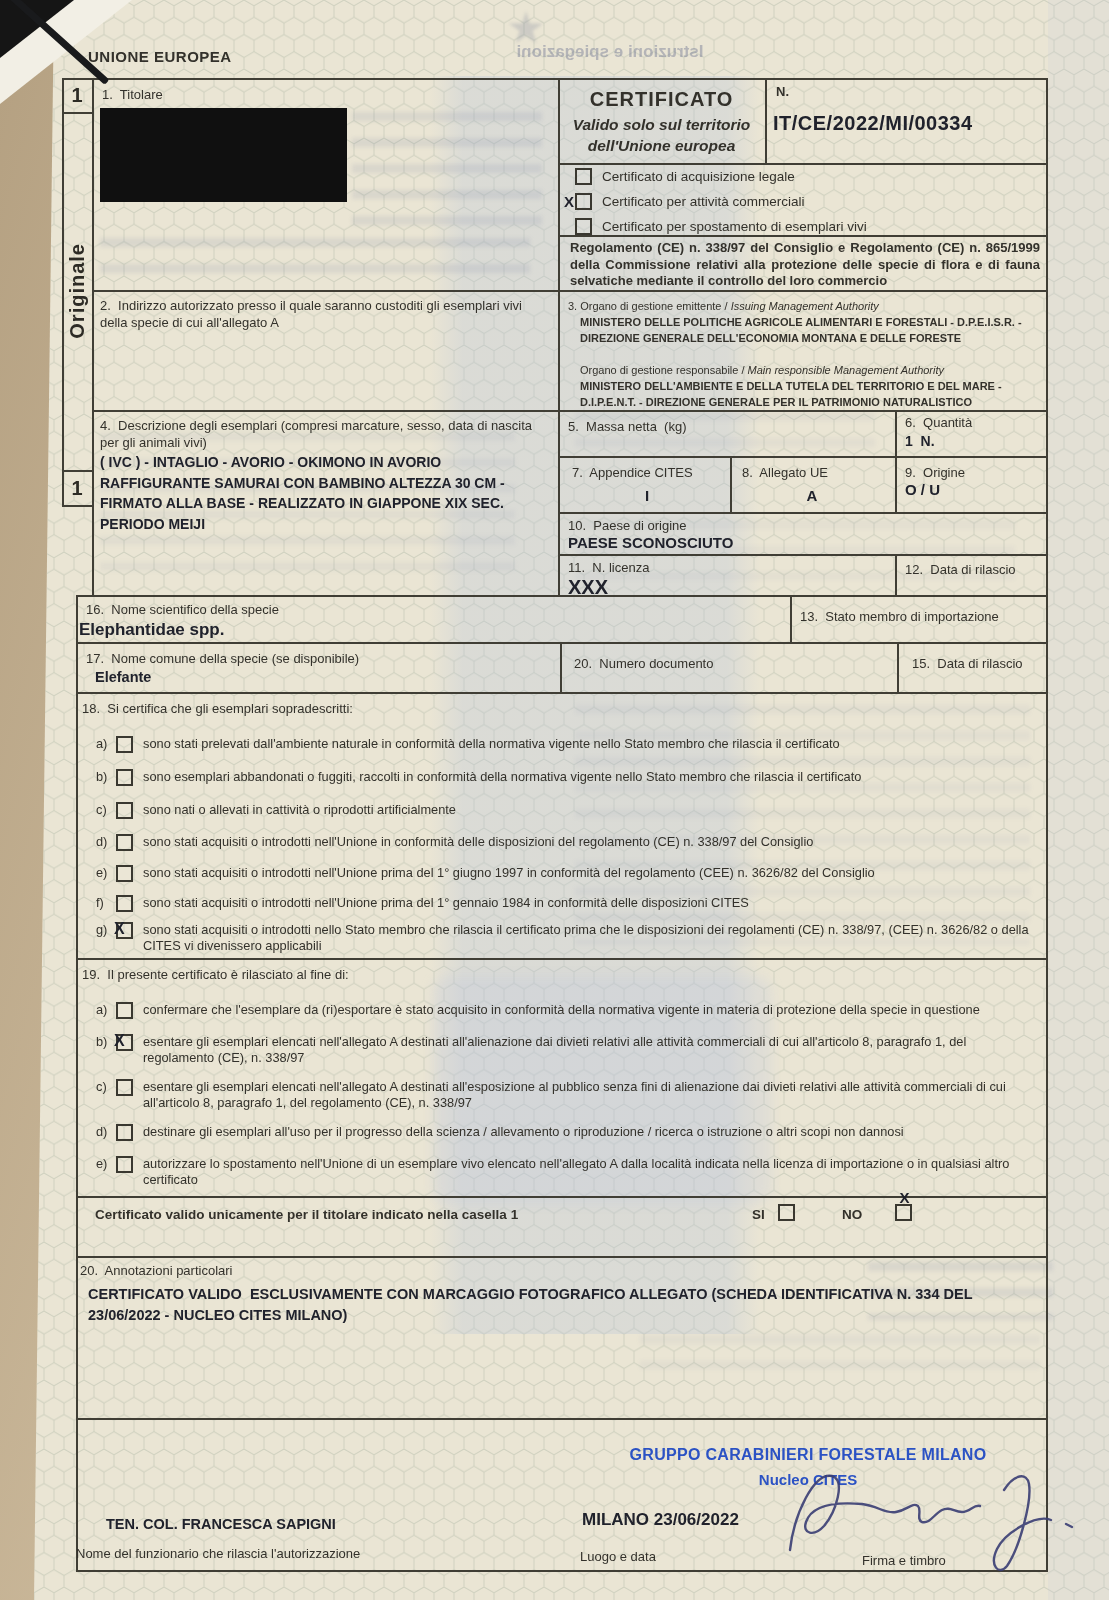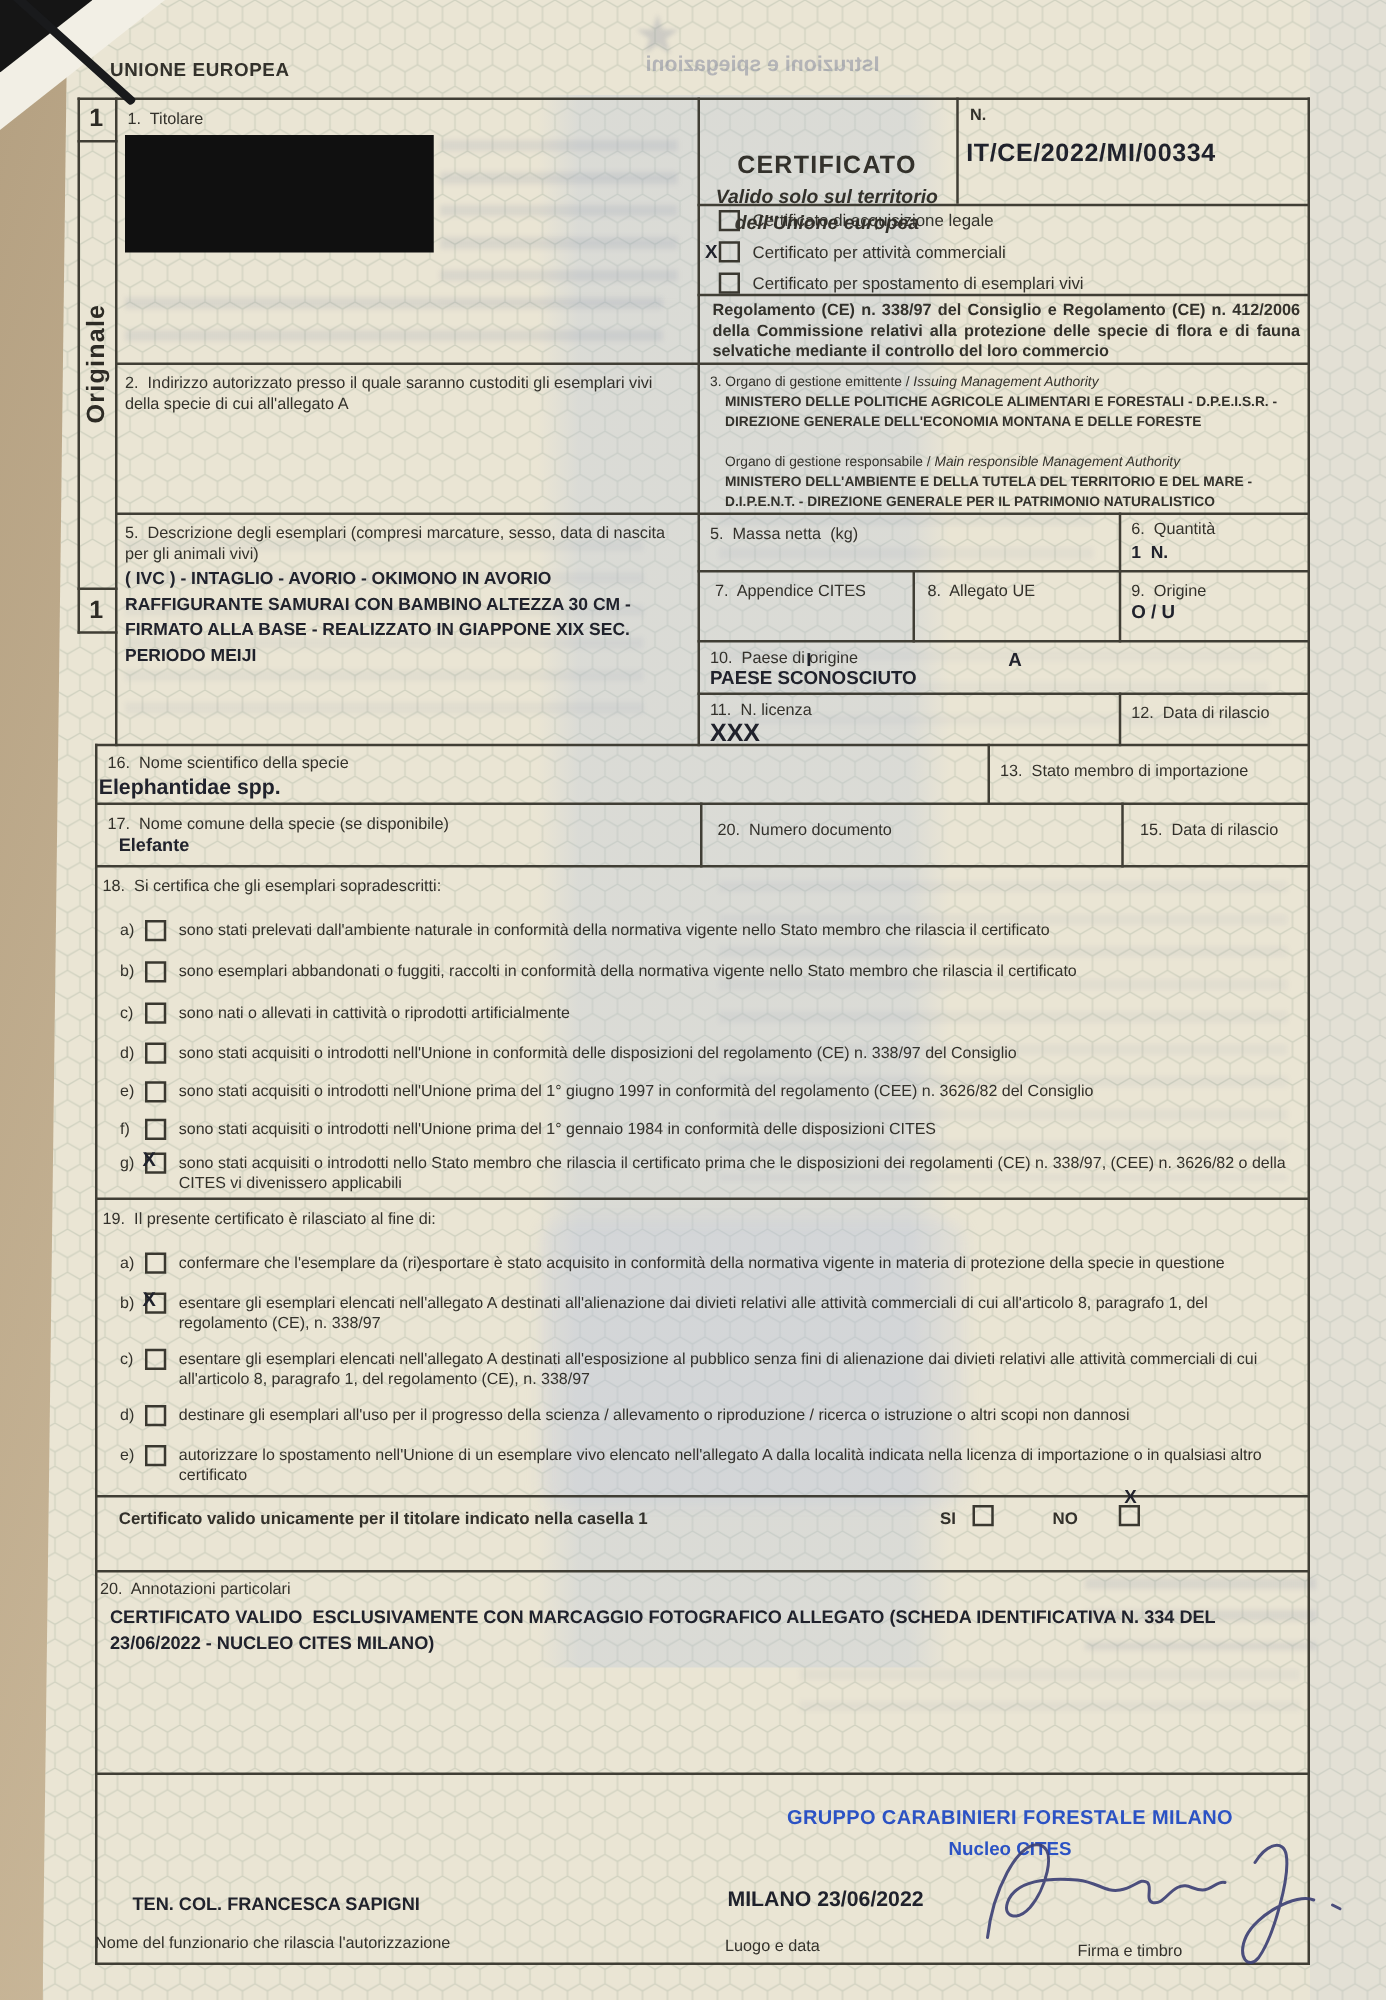--- a/index.html
+++ b/index.html
@@ -21,21 +21,21 @@
     background:repeating-linear-gradient(to bottom,rgba(106,116,152,0.13) 0px,rgba(106,116,152,0.13) 9px,rgba(0,0,0,0) 9px,rgba(0,0,0,0) 26px);}
   
   .hl,.vl{position:absolute;background:#403e35;}
   .hl{height:2px;} .vl{width:2px;}
   
   .lbl{font-size:13px;line-height:17px;white-space:pre-wrap;color:#33312b;}
   .b{font-weight:bold;}
   .i{font-style:italic;}
   .val{font-weight:bold;color:#20222c;white-space:pre-wrap;}
   .just{text-align:justify;}
-  .ctr{text-align:center;margin-top:33px;}
+  .ctr{text-align:center;}
   
   .cb{width:13px;height:13px;border:2px solid #3a3830;display:inline-block;position:relative;flex:none;background:rgba(255,255,255,0.06);}
   .mark{position:absolute;font-weight:bold;color:#20222c;font-size:15px;line-height:1;}
   .m-left{left:-13px;top:-1px;}
   .m-on{left:-4px;top:-3px;font-size:16px;}
   .m-above{left:2px;top:-16px;}
   
   .item{position:absolute;left:96px;width:938px;display:flex;align-items:flex-start;}
   .ikey{width:20px;flex:none;font-size:12.8px;line-height:15px;}
   .item .cb{margin-top:0;}
@@ -152,34 +152,34 @@
     </span>
   <span class="lbl" style="margin-left:10px;font-size:13.5px;">Certificato per attività commerciali</span>
 </div>
 <div class="abs" style="left:575px;top:218px;display:flex;align-items:center;">
   <span class="cb">
       <span class="mark m-left"></span>
     </span>
   <span class="lbl" style="margin-left:10px;font-size:13.5px;">Certificato per spostamento di esemplari vivi</span>
 </div>
 
-<div class="abs b just" style="left:570px;top:240px;width:470px;font-size:13px;line-height:16.5px;">Regolamento (CE) n. 338/97 del Consiglio e Regolamento (CE) n. 412/2006 della Commissione relativi alla protezione delle specie di flora e di fauna selvatiche mediante il controllo del loro commercio</div>
+<div class="abs b just" style="left:570px;top:240px;width:470px;font-size:13px;line-height:16.5px;">Regolamento (CE) n. 338/97 del Consiglio e Regolamento (CE) n. 865/1999 della Commissione relativi alla protezione delle specie di flora e di fauna selvatiche mediante il controllo del loro commercio</div>
 
 
 <div class="abs lbl" style="left:100px;top:297px;width:440px;">2.  Indirizzo autorizzato presso il quale saranno custoditi gli esemplari vivi della specie di cui all'allegato A</div>
 <div class="abs" style="left:568px;top:298px;width:474px;font-size:11px;line-height:16px;">
   <div><span>3. Organo di gestione emittente / </span><span class="i">Issuing Management Authority</span></div>
   <div class="b" style="padding-left:12px;">MINISTERO DELLE POLITICHE AGRICOLE ALIMENTARI E FORESTALI - D.P.E.I.S.R. - DIREZIONE GENERALE DELL'ECONOMIA MONTANA E DELLE FORESTE</div>
   <div style="height:16px;"></div>
   <div style="padding-left:12px;"><span>Organo di gestione responsabile / </span><span class="i">Main responsible Management Authority</span></div>
   <div class="b" style="padding-left:12px;">MINISTERO DELL'AMBIENTE E DELLA TUTELA DEL TERRITORIO E DEL MARE - D.I.P.E.N.T. - DIREZIONE GENERALE PER IL PATRIMONIO NATURALISTICO</div>
 </div>
 
 
-<div class="abs lbl" style="left:100px;top:417px;width:448px;">5.  Descrizione degli esemplari (compresi marcature, sesso, data di nascita per gli animali vivi)</div>
+<div class="abs lbl" style="left:100px;top:417px;width:448px;">4.  Descrizione degli esemplari (compresi marcature, sesso, data di nascita per gli animali vivi)</div>
 <div class="abs val" style="left:100px;top:452px;width:425px;font-size:14px;line-height:20.5px;">( IVC ) - INTAGLIO - AVORIO - OKIMONO IN AVORIO RAFFIGURANTE SAMURAI CON BAMBINO ALTEZZA 30 CM - FIRMATO ALLA BASE - REALIZZATO IN GIAPPONE XIX SEC. PERIODO MEIJI</div>
 
 
 <div class="abs lbl" style="left:568px;top:418px;">5.  Massa netta  (kg)</div>
 <div class="abs val" style="left:568px;top:436px;font-size:14px;"></div>
 <div class="abs lbl" style="left:905px;top:414px;">6.  Quantità</div>
 <div class="abs val" style="left:905px;top:433px;font-size:14px;">1  N.</div>
 <div class="abs lbl" style="left:572px;top:464px;">7.  Appendice CITES</div>
 <div class="abs val ctr" style="left:572px;top:487px;width:150px;font-size:15px;">I</div>
 <div class="abs lbl" style="left:742px;top:464px;">8.  Allegato UE</div>

